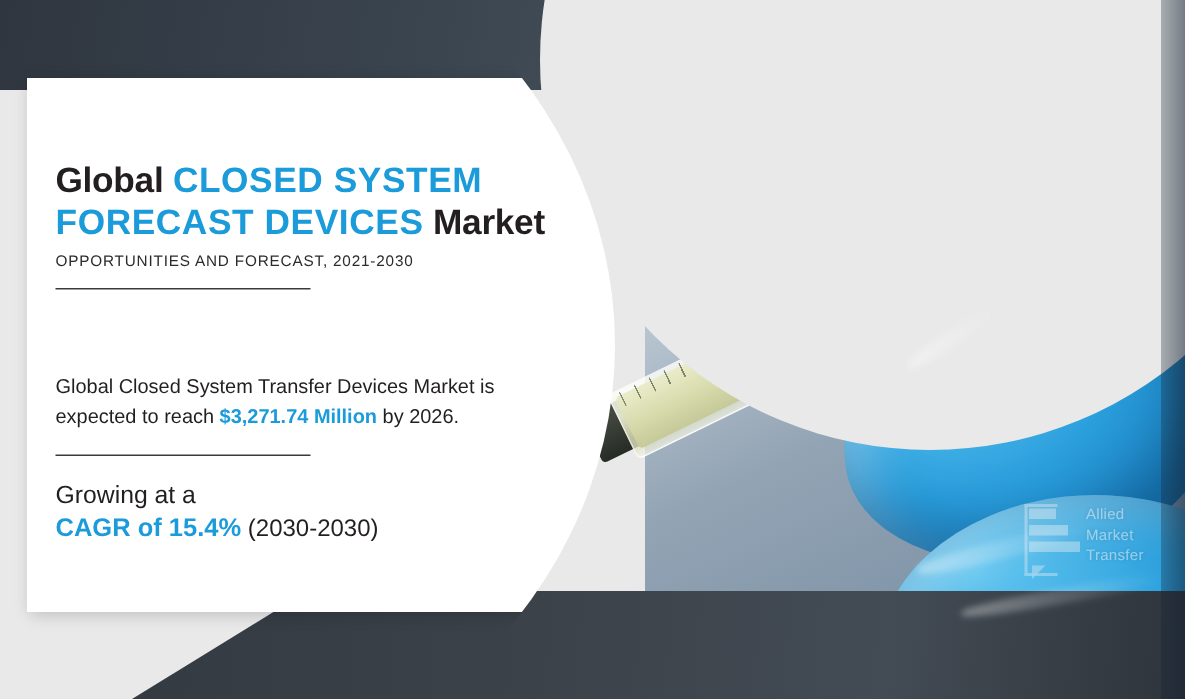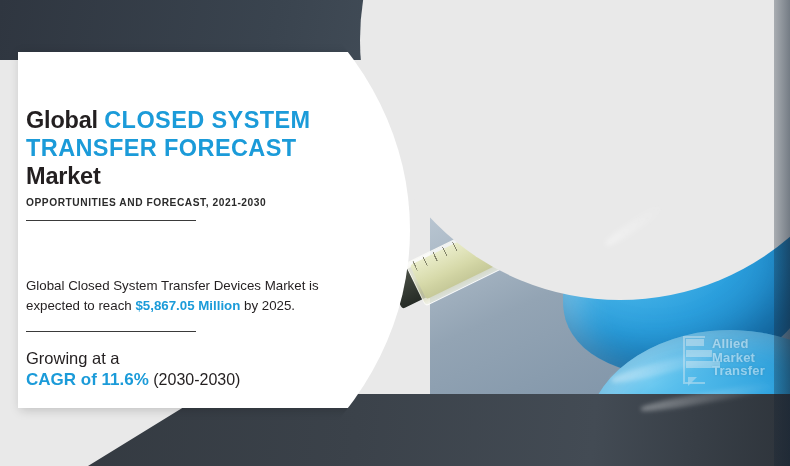--- a/index.html
+++ b/index.html
@@ -100,26 +100,26 @@
   .wrinkle{position:absolute;background:linear-gradient(90deg,rgba(255,255,255,.35),rgba(255,255,255,0));
     filter:blur(2px);border-radius:40%;z-index:7;}
   .w1{left:610px;top:360px;width:120px;height:12px;transform:rotate(-14deg);}
   .w2{left:640px;top:392px;width:140px;height:10px;transform:rotate(-10deg);}
   .w3{left:600px;top:220px;width:70px;height:10px;transform:rotate(-34deg);}
   .card-curve{position:absolute;left:18px;top:52px;width:400px;height:356px;z-index:10;
     background:#ffffff;
     clip-path:ellipse(392px 330px at 0% 50%);
     box-shadow:2px 2px 10px rgba(0,0,0,.18);}
 
-  .content{position:absolute;left:26px;top:52px;width:330px;height:356px;z-index:12;}
+  .content{position:absolute;left:37px;top:52px;width:330px;height:356px;z-index:12;}
 
   .title{margin:0;padding:54px 0 0 0;font-size:23.5px;line-height:28px;font-weight:700;
     color:#231f20;letter-spacing:-.2px;}
   .title .hl{color:#1b9bd9;font-weight:800;letter-spacing:.4px;}
-  .subtitle{margin:7px 0 0 0;font-size:10.2px;letter-spacing:.55px;color:#2b2b2b;font-weight:700;}
+  .subtitle{margin:7px 0 0 0;font-size:10.2px;letter-spacing:.55px;color:#2b2b2b;font-weight:400;}
   .rule{margin-top:12px;width:170px;height:1px;background:#3a3a3a;}
   .rule.short{width:170px;}
 
   .body-text{margin:55px 0 0 0;font-size:13.3px;line-height:20px;color:#231f20;width:300px;}
   .body-text .money{color:#1b9bd9;font-weight:700;}
   .rule2{margin-top:15px;width:170px;height:1px;background:#3a3a3a;}
 
   .cagr{margin-top:16px;font-size:15px;line-height:21px;color:#231f20;}
   .cagr .big{display:block;font-size:16.5px;font-weight:400;}
   .cagr .val{color:#1b9bd9;font-weight:800;font-size:17px;}
@@ -129,22 +129,22 @@
   .logo{position:absolute;left:686px;top:337px;width:92px;height:48px;z-index:9;opacity:.5;}
   .logo-bars{position:absolute;left:0;top:2px;width:40px;height:38px;}
   .logo-bars i{display:block;height:7px;margin-bottom:4px;background:#e8eef2;opacity:.85;}
   .logo-bars i:nth-child(1){width:18px;}
   .logo-bars i:nth-child(2){width:26px;}
   .logo-bars i:nth-child(3){width:34px;}
   .logo-frame{position:absolute;left:-3px;top:-1px;width:20px;height:44px;
     border-left:2px solid #e8eef2;border-top:2px solid #e8eef2;border-bottom:2px solid #e8eef2;opacity:.8;}
   .logo-tail{position:absolute;left:2px;top:40px;width:0;height:0;
     border-left:9px solid #e8eef2;border-bottom:9px solid transparent;opacity:.8;}
-  .logo-txt{position:absolute;left:26px;top:0;color:#f0f5f8;font-size:13px;line-height:13.5px;
-    font-weight:700;letter-spacing:.2px;text-shadow:0 0 3px rgba(0,0,0,.25);}
+  .logo-txt{position:absolute;left:38px;top:0;color:#f0f5f8;font-size:10px;line-height:13.5px;
+    font-weight:400;letter-spacing:.2px;text-shadow:0 0 3px rgba(0,0,0,.25);}
 </style>
 </head>
 <body>
 
 <div class="stage">
 
   <div class="photo">
     <div class="photo-inner"></div>
     <div class="streak s1"></div>
     <div class="streak s2"></div>
@@ -195,30 +195,30 @@
 
   <div class="band-top"></div>
   <div class="band-top-mask"></div>
   <div class="band-bottom"></div>
   <div class="right-strip"></div>
 
   <div class="card-curve"></div>
 
   <div class="content">
 
-    <h1 class="title"><span>Global </span><span class="hl">CLOSED SYSTEM</span><br><span class="hl">TRANSFER FORECAST</span><span> Market</span></h1>
+    <h1 class="title"><span>Global </span><span class="hl">CLOSED SYSTEM</span><br><span class="hl">FORECAST DEVICES</span><span> Market</span></h1>
 
     <div class="subtitle">OPPORTUNITIES AND FORECAST, 2021-2030</div>
 
     <div class="rule short"></div>
 
-    <p class="body-text"><span>Global Closed System Transfer Devices Market is expected to reach </span><span class="money">$5,867.05 Million</span><span> by 2025.</span></p>
+    <p class="body-text"><span>Global Closed System Transfer Devices Market is expected to reach </span><span class="money">$3,271.74 Million</span><span> by 2026.</span></p>
 
     <div class="rule2"></div>
 
     <div class="cagr">
       <span class="big">Growing at a</span>
-      <span class="val">CAGR of 11.6%</span><span class="yrs"> (2030-2030)</span>
+      <span class="val">CAGR of 15.4%</span><span class="yrs"> (2030-2030)</span>
     </div>
 
   </div>
 
 </div>
 
 </body></html>

